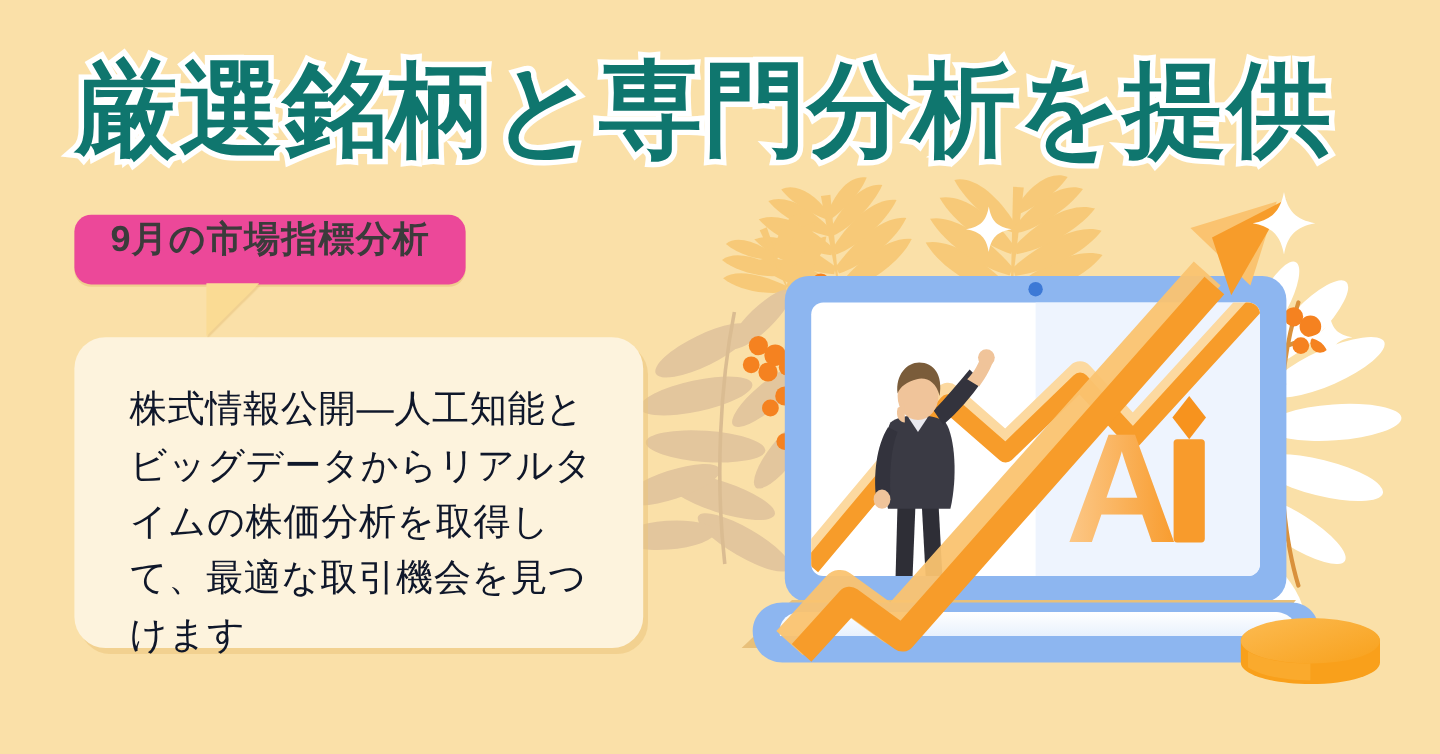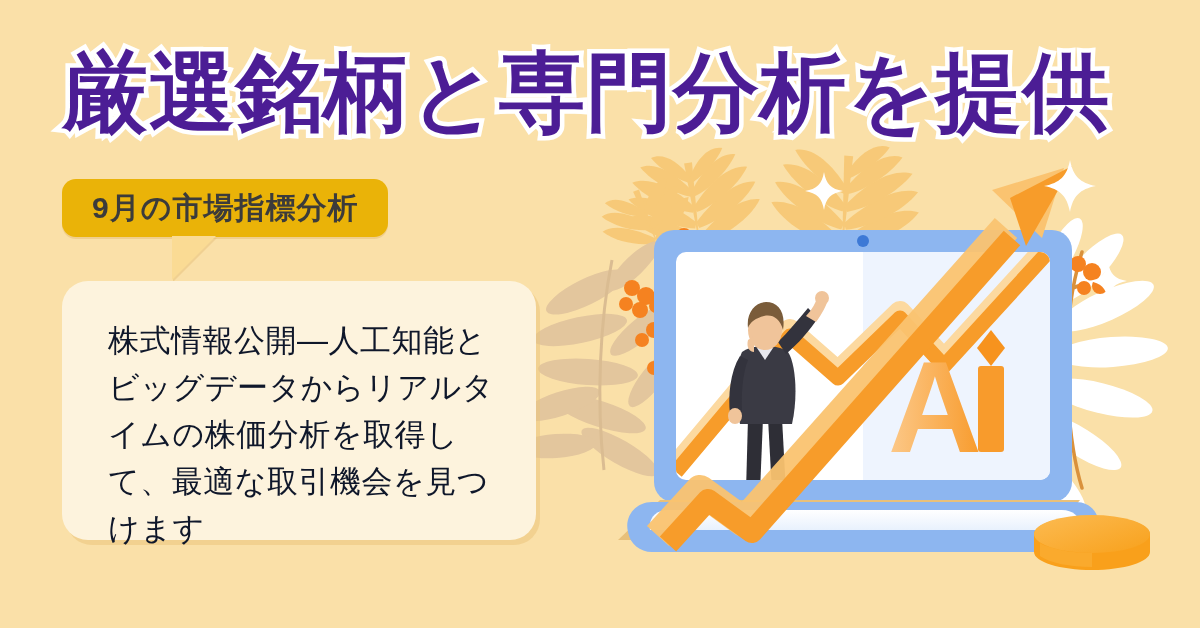--- a/index.html
+++ b/index.html
@@ -21,37 +21,37 @@
 
   
   #headline {
     position:absolute;
     left:62px; top:47px;
     width:1090px;
     font-size:86px;
     font-weight:bold;
     line-height:1.05;
     letter-spacing:1px;
-    color:#4c1d95;
+    color:#0f766e;
     white-space:nowrap;
     -webkit-text-stroke:9px #ffffff;
     paint-order:stroke fill;
     text-shadow:
        0 0 0 #fff,
        2px 2px 0 rgba(255,255,255,.9);
   }
 
   
   #badge {
     position:absolute;
     left:62px; top:179px;
     height:58px;
     padding:0 30px;
-    display:flex; align-items:center;
-    background:#eab308;
+    display:flex; 
+    background:#ec4899;
     border-radius:14px;
     box-shadow:0 2px 0 rgba(226,184,110,.45);
   }
   #badge-label {
     font-size:30px;
     font-weight:bold;
     color:#3b3b3b;
     letter-spacing:1px;
     white-space:nowrap;
   }

